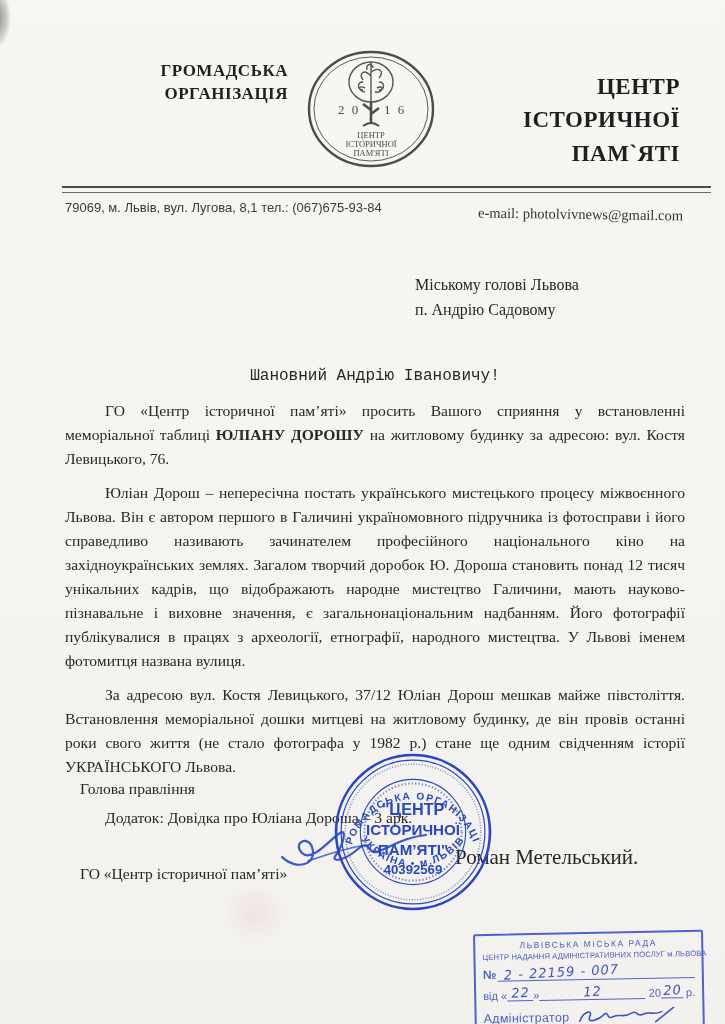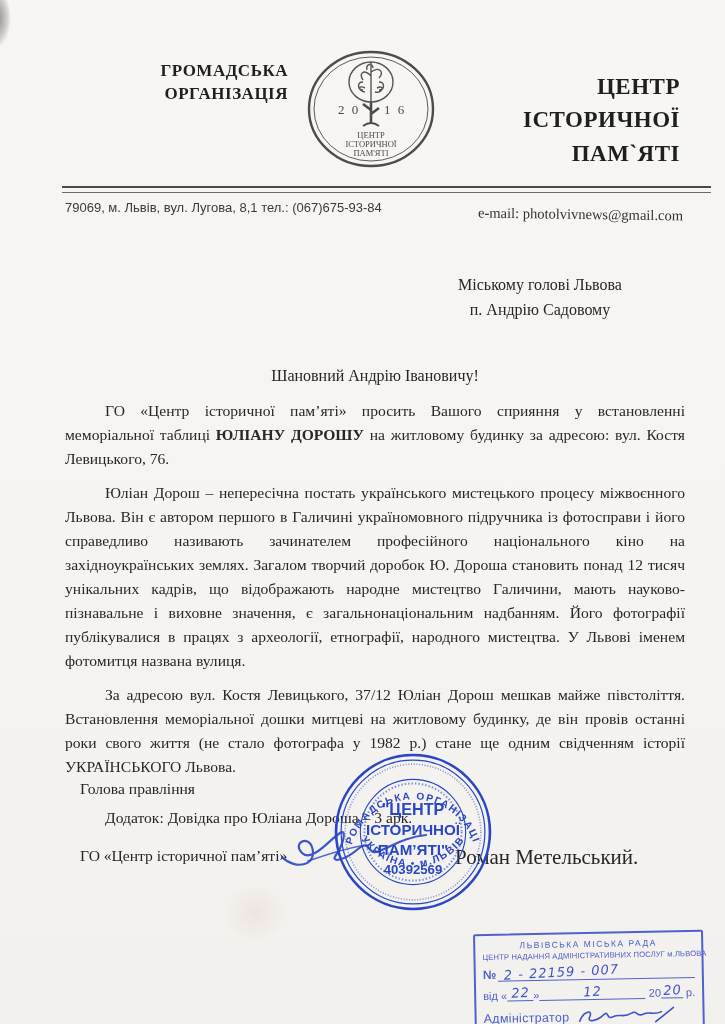--- a/index.html
+++ b/index.html
@@ -37,32 +37,32 @@
     margin:7px 42px 0 65px;}
   .address{font-family:"Liberation Sans","DejaVu Sans",sans-serif;font-size:13px;color:#3a3a3a;}
   .email{font-size:14.5px;color:#333;transform:rotate(.8deg);margin-top:6px;}
 
   .ref-line{margin:16px 0 0 65px;font-size:15.5px;color:#2b2b2b;}
   .ref-line .u1{border-bottom:1.3px solid #2b2b2b;padding-right:34px;}
   .ref-line .no{padding:0 10px 0 14px;}
   .ref-line .u2{border-bottom:1.3px solid #2b2b2b;padding-left:38px;padding-right:10px;}
 
   
-  .addressee{margin:50px 60px 0 auto;width:250px;text-align:center;
+  .addressee{margin:50px 60px 0 auto;width:250px;text-align:left;
     font-size:16px;line-height:1.55;color:#262626;}
-  .salutation{margin:44px 40px 0 65px;text-align:center;font-size:16px;}
+  .salutation{margin:44px 40px 0 65px;text-align:center;font-size:16px;font-family:Liberation Mono, monospace;}
   .main{margin:0 40px 0 65px;font-size:15.6px;line-height:24px;text-align:justify;color:#282828;}
   .main p{margin:10px 0 0 0;text-indent:40px;}
   .p1{margin-top:14px !important;}
   .bold{font-weight:bold;}
   .attachment{margin:30px 40px 0 65px;font-size:15.6px;text-indent:40px;}
 
   
   .sig-title{position:absolute;left:80px;top:780px;font-size:15.6px;}
-  .sig-org{position:absolute;left:80px;top:847px;font-size:15.6px;}
+  .sig-org{position:absolute;left:80px;top:865px;font-size:15.6px;}
   .sig-name{position:absolute;left:455px;top:845px;font-size:21px;}
 
   .seal{position:absolute;left:332px;top:751px;width:162px;height:162px;}
   .seal-signature{position:absolute;left:278px;top:795px;width:210px;height:100px;pointer-events:none;}
 
   
   .reg-stamp{
     position:absolute;left:474px;top:932px;width:230px;
     transform:rotate(-1.1deg);
     border:2px solid #5061ce;border-radius:2px;

